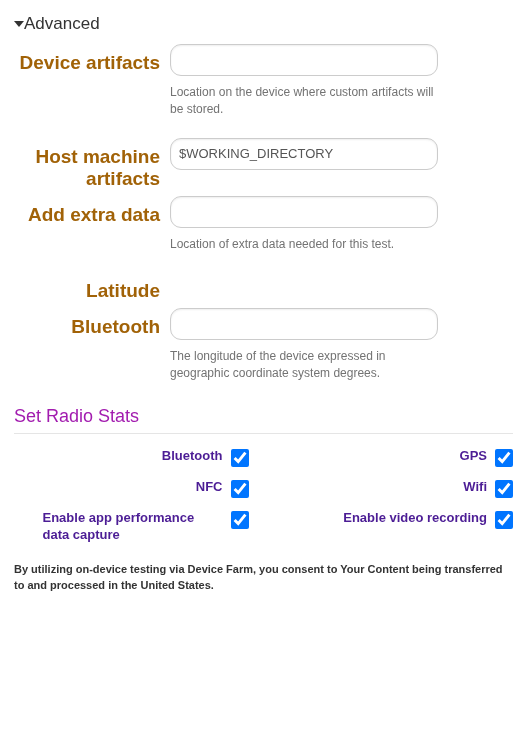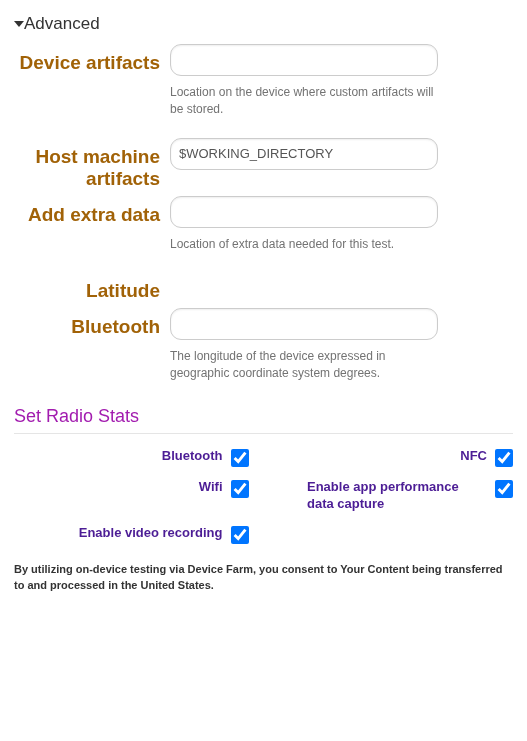--- a/index.html
+++ b/index.html
@@ -156,20 +156,24 @@
 
 <div class="subsection-title">Set Radio Stats</div>
 
 <div class="radio-grid">
 
   <div class="check-row">
     <span class="check-label">Bluetooth</span>
     <input type="checkbox" class="chk" checked="" style="">
   </div>
 
+  <div class="check-row">
+    <span class="check-label">GPS</span>
+    <input type="checkbox" class="chk" checked="" style="">
+  </div>
 
   <div class="check-row">
     <span class="check-label">NFC</span>
     <input type="checkbox" class="chk" checked="" style="">
   </div>
 
   <div class="check-row">
     <span class="check-label">Wifi</span>
     <input type="checkbox" class="chk" checked="" style="">
   </div>

